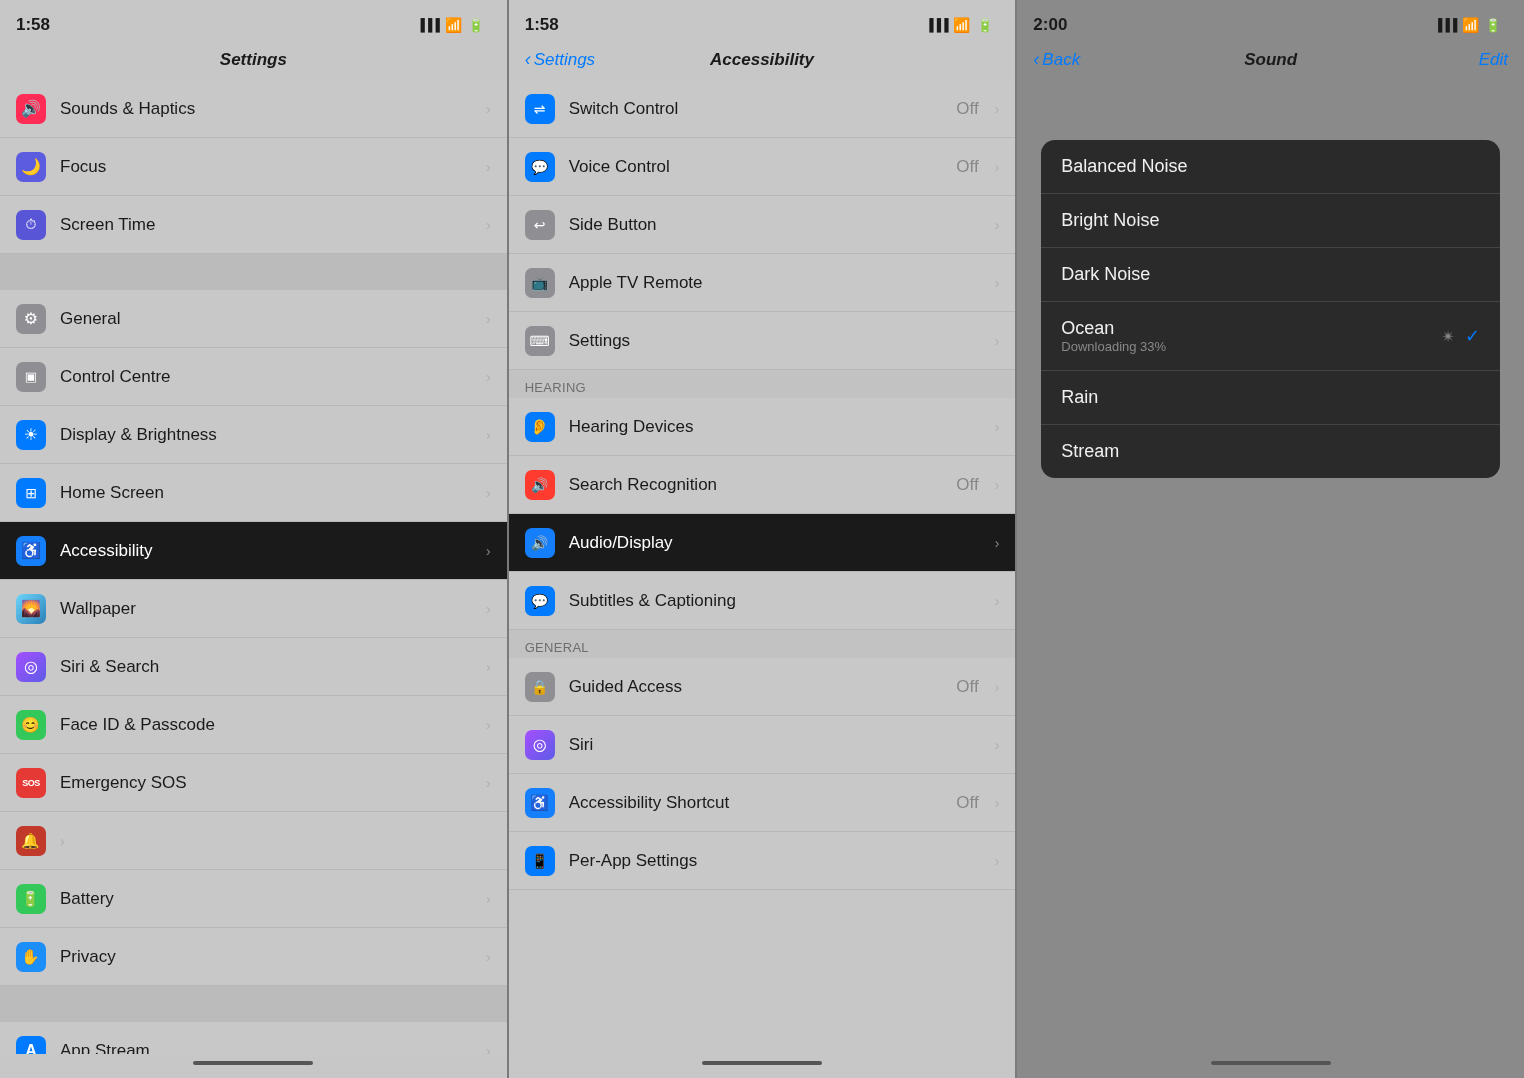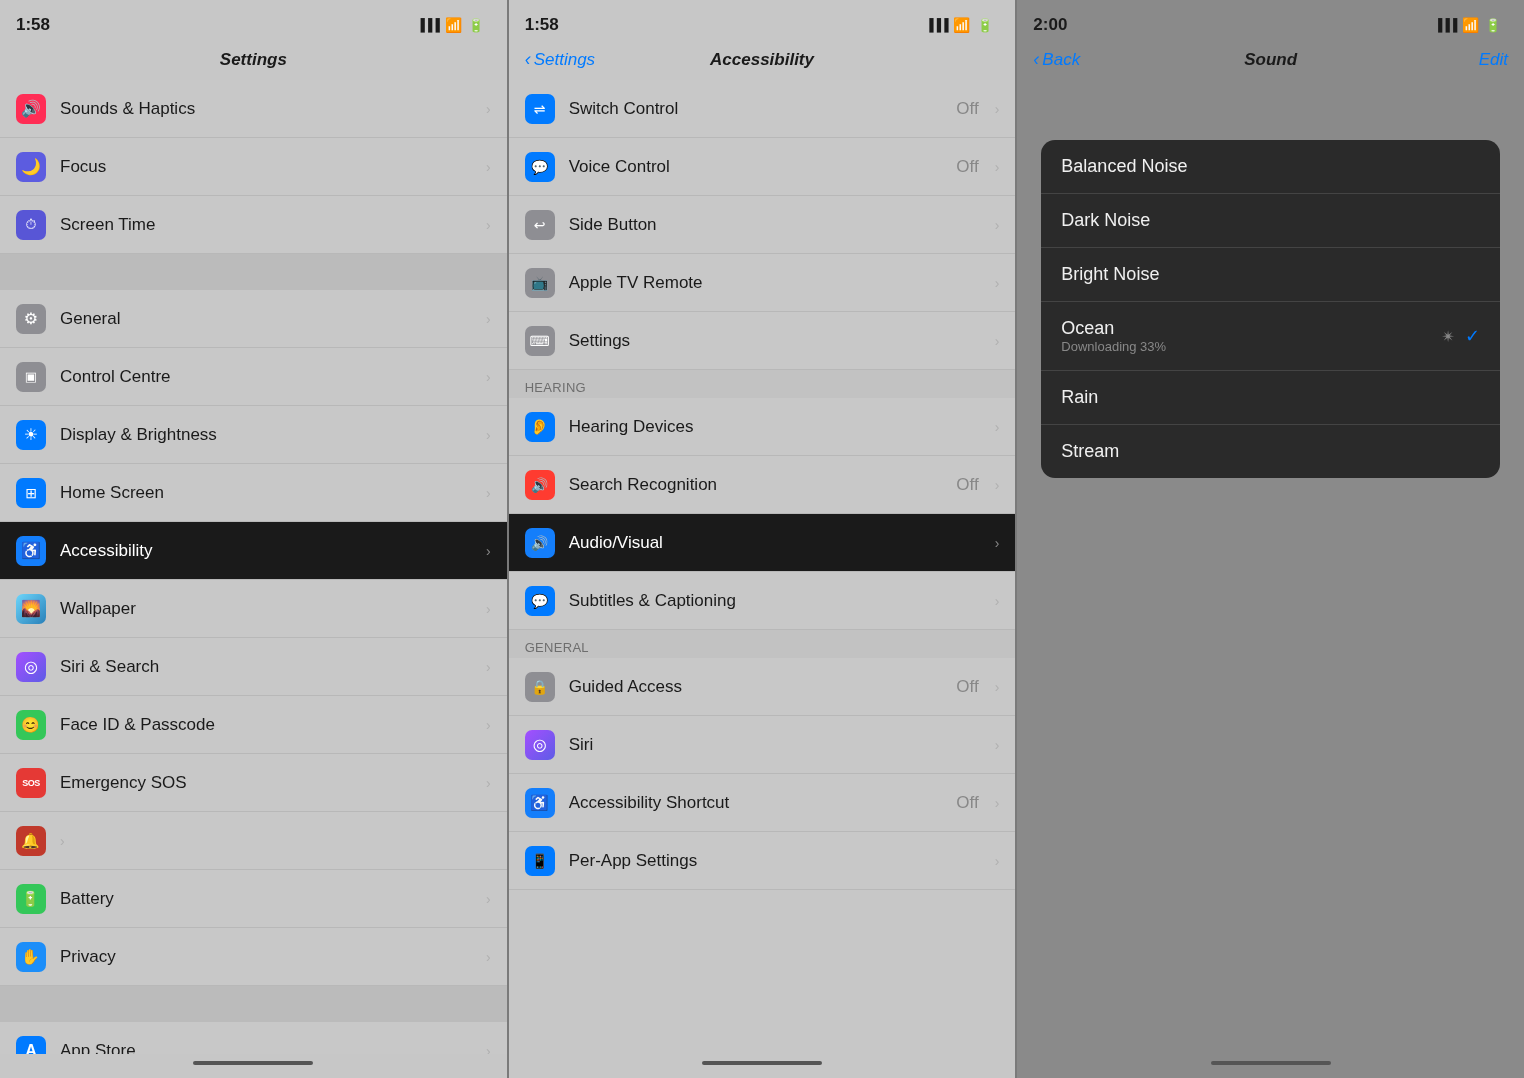--- a/index.html
+++ b/index.html
@@ -320,21 +320,21 @@
         <span class="item-label">Privacy</span>
         <span class="item-chevron">›</span>
       </div>
     </div>
 
     <div class="section-divider"></div>
 
     <div class="settings-group">
       <div class="settings-item">
         <div class="item-icon icon-blue" style="font-size:16px; font-weight:700; color:white;">A</div>
-        <span class="item-label">App Store</span>
+        <span class="item-label">App Stream</span>
         <span class="item-chevron">›</span>
       </div>
     </div>
   </div>
 
   <div class="home-indicator">
     <div class="home-bar"></div>
   </div>
 </div>
 
@@ -401,21 +401,21 @@
         <span class="item-chevron">›</span>
       </div>
       <div class="settings-item">
         <div class="item-icon icon-red" style="font-size:14px;">🔊</div>
         <span class="item-label">Search Recognition</span>
         <span class="item-value">Off</span>
         <span class="item-chevron">›</span>
       </div>
       <div class="settings-item selected">
         <div class="item-icon icon-blue-acc" style="font-size:14px; color:white;">🔊</div>
-        <span class="item-label">Audio/Visual</span>
+        <span class="item-label">Audio/Display</span>
         <span class="item-chevron">›</span>
       </div>
       <div class="settings-item">
         <div class="item-icon icon-blue" style="font-size:14px;">💬</div>
         <span class="item-label">Subtitles &amp; Captioning</span>
         <span class="item-chevron">›</span>
       </div>
     </div>
 
     <div class="section-divider" style="height:28px;">
@@ -472,24 +472,24 @@
     </div>
     <span class="nav-title">Sound</span>
     <span style="position:absolute; right:16px; color:#007aff; font-size:17px;">Edit</span>
   </div>
 
   <div class="dropdown-menu">
     <div class="dropdown-item">
       <span class="dropdown-item-label">Balanced Noise</span>
     </div>
     <div class="dropdown-item">
+      <span class="dropdown-item-label">Bright Noise</span>
+    </div>
+    <div class="dropdown-item">
       <span class="dropdown-item-label">Dark Noise</span>
-    </div>
-    <div class="dropdown-item">
-      <span class="dropdown-item-label">Bright Noise</span>
     </div>
     <div class="dropdown-item">
       <div style="display:flex; flex-direction:column; flex:1;">
         <span class="dropdown-item-label">Ocean</span>
         <span class="dropdown-item-sub">Downloading 33%</span>
       </div>
       <span style="font-size:16px; color:#888; margin-right:10px;">✴</span>
       <span class="dropdown-check">✓</span>
     </div>
     <div class="dropdown-item">

